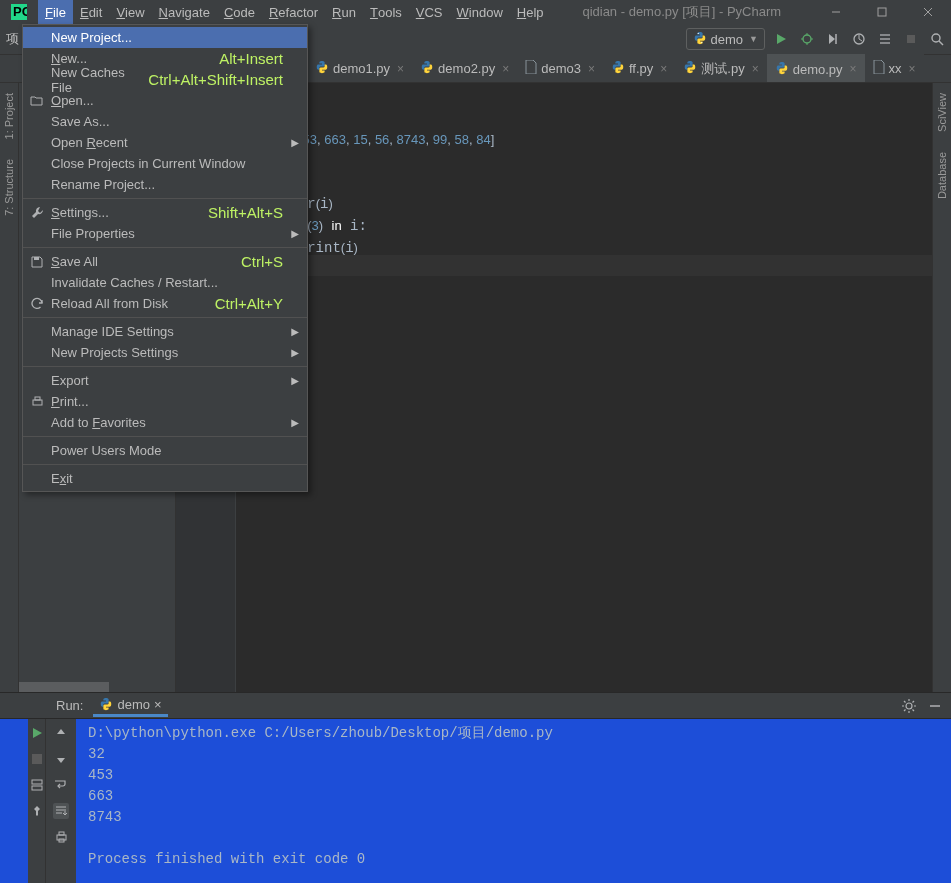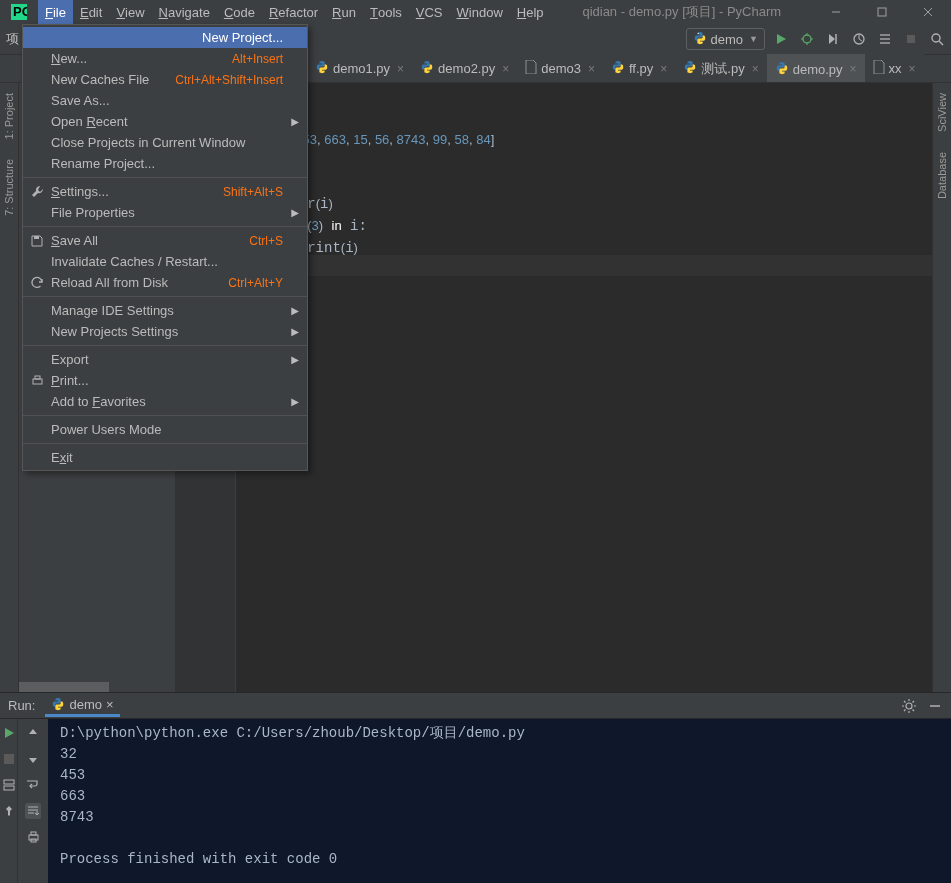--- a/index.html
+++ b/index.html
@@ -33,30 +33,30 @@
   .proj-scroll{ position:absolute; bottom:0; left:0; height:10px; width:90px; background:#5b5d5f; border-radius:0;}
   .editor { flex:1; background:#2b2b2b; position:relative; overflow:hidden;}
   .gutter-col { position:absolute; left:0; top:0; width:60px; height:100%; background:#313335; border-right:1px solid #3c3f41;}
   .code-area{ position:absolute; left:60px; right:16px; top:0; bottom:0; font-family:"Consolas","Courier New",monospace; font-size:14px; line-height:21px; padding:4px 0 0 4px; color:#A9B7C6; white-space:pre;}
   .editor-stripe{ position:absolute; right:0; top:0; width:14px; height:100%; background:#3c3f41;}
   .stripe-mark{ position:absolute; right:1px; width:10px; height:4px;}
   .caret-line-bg{ position:absolute; left:0; right:14px; height:21px; background:#323232;}
   .num{ color:#6897BB;} .kw{ color:#ffffff;} .br{color:#A9B7C6;}
   .dropdown-menu { position:absolute; left:22px; top:24px; width:286px; background:#3c3f41; border:1px solid #565656; box-shadow:3px 3px 6px rgba(0,0,0,.4); z-index:100; padding:2px 0;}
   .menu-item{ height:21px; display:flex; align-items:center; padding:0 24px 0 28px; color:#bbbbbb; position:relative; cursor:pointer;}
-  .menu-item.highlight{ background:#4b6eaf; color:#fff;justify-content:flex-end;}
-  .menu-item .shortcut{ margin-left:auto; color:#f97316; font-size:12px;}
+  .menu-item.highlight{ background:#4b6eaf; color:#fff;}
+  .menu-item .shortcut{ margin-left:auto; color:#bef264; font-size:15px;}
   .menu-sep{ height:1px; background:#515151; margin:3px 0;}
   .menu-icon{ position:absolute; left:6px; width:16px; height:16px; display:flex; align-items:center; justify-content:center;}
   .submenu-arrow{ position:absolute; right:8px; font-size:10px; color:#bbbbbb;}
   .run-panel-head{ height:27px; background:#3c3f41; border-top:1px solid #282828; border-bottom:1px solid #282828; display:flex; align-items:center; padding:0 8px;}
-  .run-panel-head .lbl{ color:#bbbbbb; margin-right:10px;}
+  .run-panel-head .lbl{ color:#bbbbbb; margin-right:10px;margin-left:48px;}
   .run-tab{ display:flex; align-items:center; gap:4px; padding:2px 6px; border-bottom:3px solid #4A88C7; color:#bbbbbb;}
   .run-panel-head .spacer{flex:1;}
-  .run-body{ height:164px; display:flex; background:#0f172a;}
+  .run-body{ height:164px; display:flex; background:#1d4ed8;padding-left:28px;}
   .run-left{ width:17px; background:#3c3f41; display:flex; flex-direction:column; align-items:center; padding-top:6px; gap:10px;}
   .run-left2{ width:31px; background:#3c3f41; border-left:1px solid #323232; display:flex; flex-direction:column; align-items:center; padding-top:6px; gap:10px;}
   .ico{ width:16px;height:16px; display:flex;align-items:center;justify-content:center;}
   .console{ flex:1; font-family:"Consolas","Courier New",monospace; font-size:14px; line-height:21px; padding:4px 0 0 12px; color:#A9B7C6; white-space:pre; overflow:hidden;}
   .py-icon-svg{display:inline-block;}
 </style>
 </head>
 <body>
 
 <div class="titlebar">
@@ -359,20 +359,28 @@
     </div>
     <div class="menu-item">
       <span><span class="mnemonic">N</span>ew...</span>
       <span class="shortcut">Alt+Insert</span>
     </div>
     <div class="menu-item">
       <span>New Caches File</span>
       <span class="shortcut">Ctrl+Alt+Shift+Insert</span>
     </div>
     <div class="menu-item">
+      <span class="menu-icon">
+        <svg width="14" height="12">
+          <path d="M1 2h4l1 1h6v7H1z" fill="none" stroke="#AFB1B3"></path>
+        </svg>
+      </span>
+      <span><span class="mnemonic">O</span>pen...</span>
+    </div>
+    <div class="menu-item">
       <span>Save As...</span>
     </div>
     <div class="menu-item">
       <span>Open <span class="mnemonic">R</span>ecent</span>
       <span class="submenu-arrow">▶</span>
     </div>
     <div class="menu-item">
       <span>Close Projects in Current Window</span>
     </div>
     <div class="menu-item">

